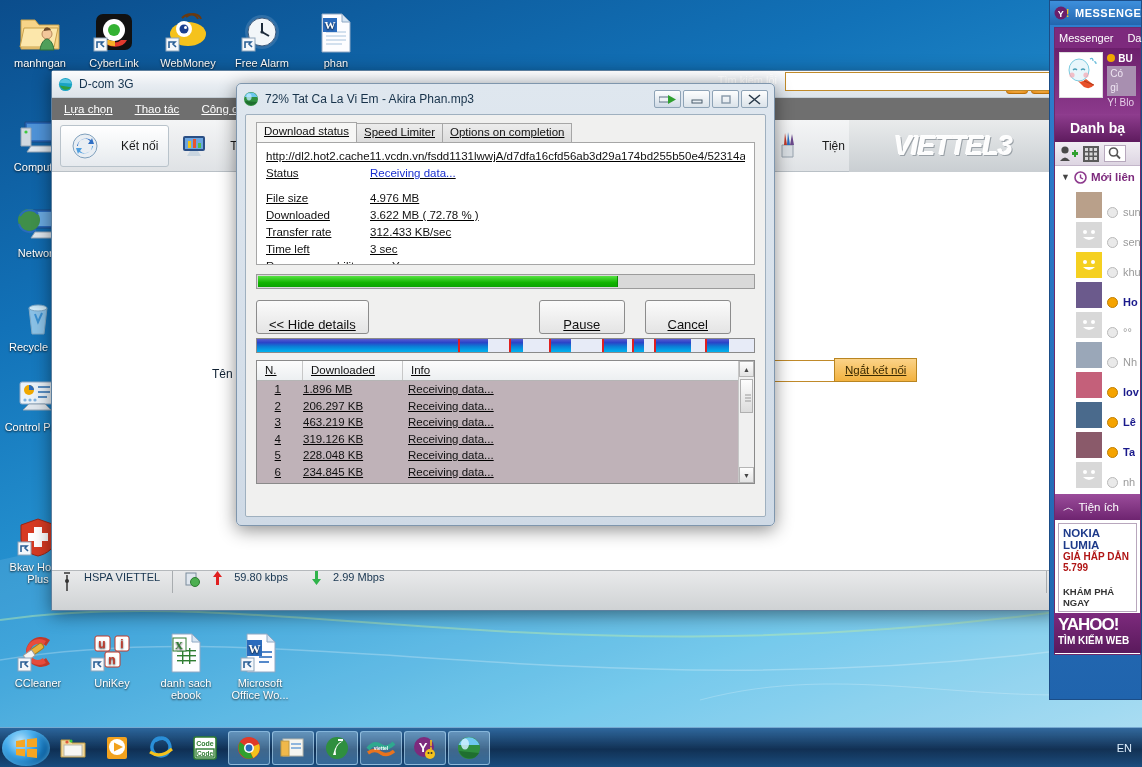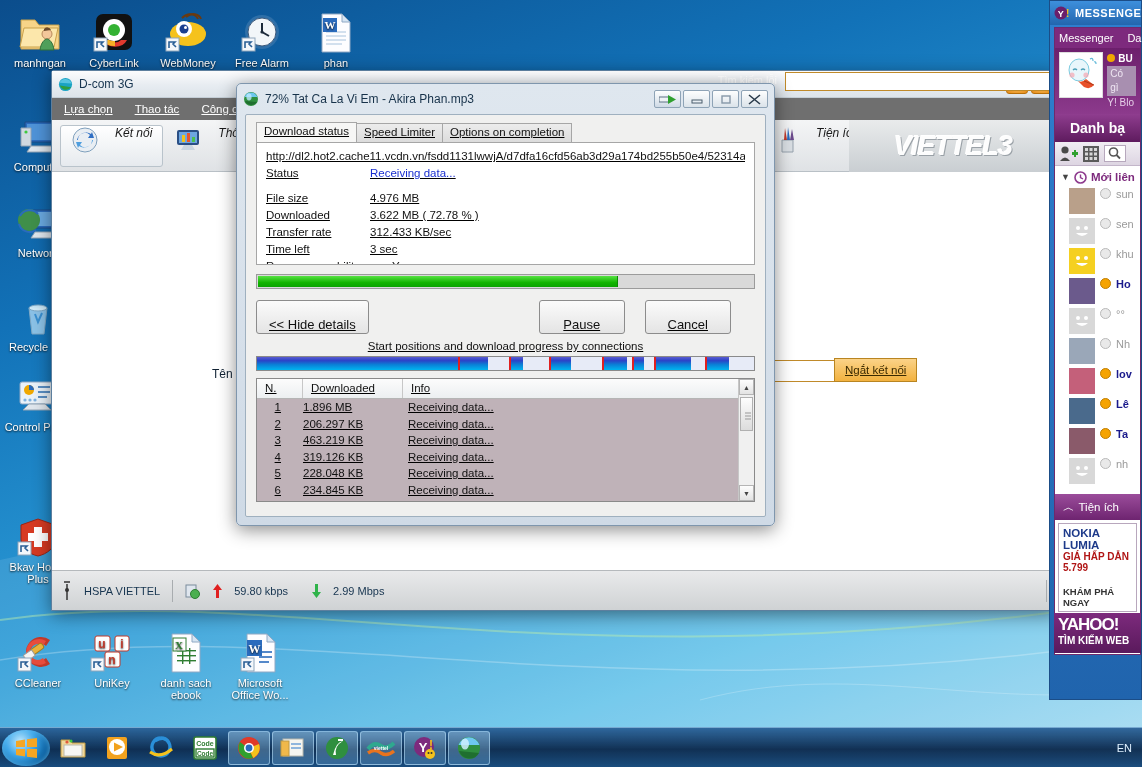--- a/index.html
+++ b/index.html
@@ -26,27 +26,27 @@
           border:1px solid #5d7f9e; border-radius:3px 3px 0 0;}
   #dcom .tbar { height:27px; background:linear-gradient(#fcfcfd,#e7ecf1 55%,#dde4ea);
      border-bottom:1px solid #c4ced6; display:flex; align-items:center; padding:0 6px; position:relative;}
   #dcom .tbar .tt { font-size:12px; color:#16344f; margin-left:6px; }
   #dcom .mbar { height:22px; background:#6f6f6f; display:flex; align-items:center;
      padding-left:12px; color:#fff; }
   #dcom .mbar .mi { margin-right:22px; font-size:11.5px; color:#fff; }
   #dcom .mbar .mi u { text-decoration:underline; }
   #dcom .ribbon { height:52px; background:linear-gradient(#f4f5f6,#dfe2e5);
      border-bottom:1px solid #b9c0c6; display:flex; align-items:center; padding-left:8px; position:relative;}
-  .rbtn { display:flex; align-items:flex-start; gap:16px; height:42px; padding:0 10px;
-     border:1px solid transparent; border-radius:3px; font-size:12px; color:#1a1a1a;font-style:italic; }
+  .rbtn { display:flex; align-items:center; gap:22px; height:42px; padding:0 10px;
+     border:1px solid transparent; border-radius:3px; font-size:12px; color:#1a1a1a; }
   .rbtn.sel { background:linear-gradient(#ffffff,#e6eaee); border-color:#b9c3cb; }
   #dcom .body { position:absolute; left:0; right:0; top:101px; bottom:40px; background:#fff; }
   #dcom .statusbar { position:absolute; left:0; right:0; bottom:0; height:40px;
      background:linear-gradient(#e9eaeb,#cfd2d4); border-top:1px solid #b5b9bc;
-     display:flex; align-items:center; gap:12px; padding:0 10px; font-size:11px; color:#16344f; }
+     display:flex; align-items:flex-start; gap:12px; padding:0 10px; font-size:11px; color:#16344f; }
   .sb-sep { width:1px; height:22px; background:#a8acaf; }
   #dcom .searchlbl { position:absolute; right:280px; top:3px; color:#fff; font-size:11px;}
   #dcom .searchbox { position:absolute; right:0px; top:1px; width:272px; height:19px;
      background:#fff; border:1px solid #c08a2a; }
   .viettel { position:absolute; right:0; top:0; height:52px; width:208px;
      background:linear-gradient(#e9ebec,#c9ced2); display:flex; align-items:center; justify-content:center;
      font-family:"Liberation Sans", sans-serif; font-weight:bold; font-style:italic;
      font-size:27px; letter-spacing:-1px; color:#fdfdfd; text-shadow:1px 1px 0 #9aa1a7, -1px -1px 0 #ffffff;}
   .row-ten { position:absolute; left:160px; top:195px; font-size:12px; color:#123; }
   .combo { position:absolute; left:700px; top:188px; width:120px; height:22px;
@@ -123,21 +123,21 @@
   .ymavatar { width:46px; height:46px; background:#fff; border:1px solid #ddd; position:relative; overflow:hidden;}
   .ymstat { color:#fff; font-size:10px; line-height:14px; }
   .ymstat .dot { display:inline-block;width:8px;height:8px;border-radius:50%;background:#f0a800;margin-right:3px;}
   .ymstat .msgbox { background:#a88fb0; color:#efe6f2; padding:1px 3px; }
   .danhba { height:28px; background:linear-gradient(#8f3d8f,#5e1b5e); color:#fff;
      font-weight:bold; font-size:14px; display:flex; align-items:center; justify-content:center; }
   .ymtools { height:24px; background:linear-gradient(#f1eef3,#ddd5e2); display:flex;
      align-items:center; gap:5px; padding:0 4px; border-bottom:1px solid #c3b6ca; }
   .ymgroup { height:22px; display:flex; align-items:center; gap:4px; padding-left:6px;
      color:#7d2a7d; font-weight:bold; font-size:11.5px; background:#fff; }
-  .buddy { height:30px; display:flex; align-items:flex-start; gap:5px; padding-left:14px; font-size:11px; }
+  .buddy { height:30px; display:flex; align-items:flex-end; gap:5px; padding-left:21px; font-size:11px; }
   .buddy .av { width:26px; height:26px; background:#cfcfcf; flex:none; position:relative; overflow:hidden;}
   .buddy .pres { width:11px;height:11px;border-radius:50%;border:1px solid #b9b9b9;background:#e9e9e9;flex:none;}
   .buddy.on .pres { background:#f5a300; border-color:#c07e00; }
   .buddy .nm { color:#9a9a9a; white-space:nowrap; overflow:hidden; }
   .buddy.on .nm { color:#1a1a8c; font-weight:bold; }
   .tienich { height:26px; background:linear-gradient(#9b4d9b,#6e2470); color:#fff;
      display:flex; align-items:center; gap:4px; padding-left:8px; font-size:11.5px; }
   .ad { background:#fff; border:1px solid #b8a7bd; padding:3px 4px; margin:3px; }
   .ad .l1 { color:#1e3a8a; font-weight:bold; font-size:11.5px; }
   .ad .l2 { color:#b01515; font-weight:bold; font-size:10px; }
@@ -559,21 +559,20 @@
     <div class="pbar">
       <div class="fill" id="progfill" style="width: 72.78%;"></div>
     </div>
 
     <div class="btnrow">
       <button class="pbtn">&lt;&lt; Hide details</button>
       <button class="pbtn" style="margin-left:170px;">Pause</button>
       <button class="pbtn" style="margin-left:20px;">Cancel</button>
     </div>
 
-    <div class="caption">Start positions and download progress by connections</div>
     <div class="connbar" id="connbar">
         <i class="blue-seg" style="width: 42%;"></i>
         <i class="red-seg" style="width: 0.4%;"></i>
         <i class="blue-seg" style="width: 6%;"></i>
         <i class="empty-seg" style="width: 4.3%;"></i>
         <i class="red-seg" style="width: 0.4%;"></i>
         <i class="blue-seg" style="width: 2.6%;"></i>
         <i class="empty-seg" style="width: 5.4%;"></i>
         <i class="red-seg" style="width: 0.4%;"></i>
         <i class="blue-seg" style="width: 4.3%;"></i>

